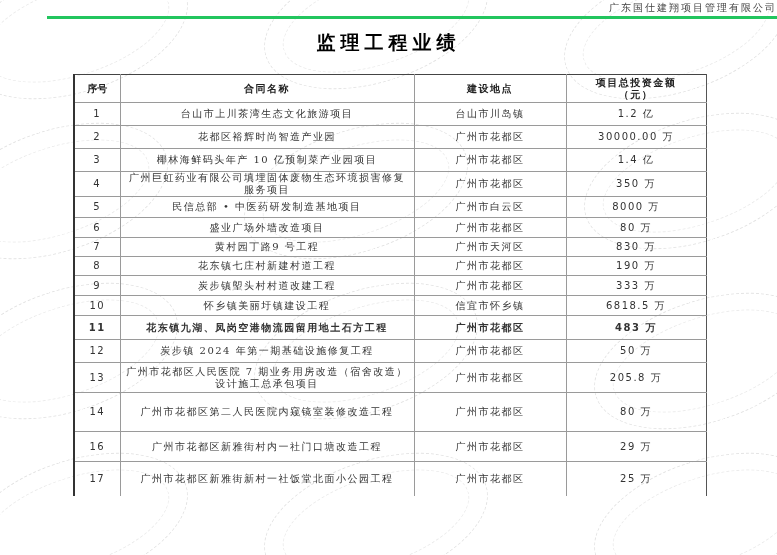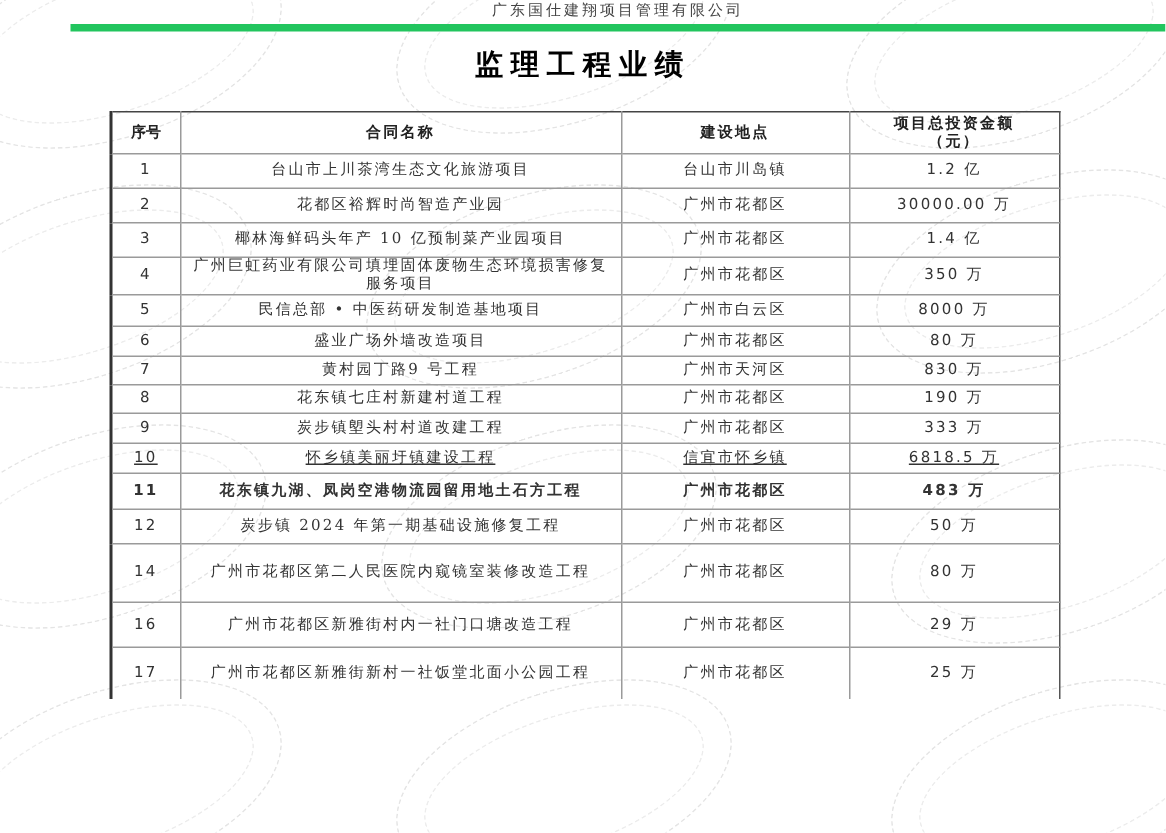--- a/index.html
+++ b/index.html
@@ -14,22 +14,22 @@
     position: absolute; width: 230px; height: 120px;
     border: 1.5px dashed #e4e4e4; border-radius: 50%;
     transform: rotate(-18deg);
   }
   .wm::after {
     content: ""; position: absolute; left: 18px; right: 18px; top: 16px; bottom: 16px;
     border: 1px dashed #ececec; border-radius: 50%;
   }
   .company-header {
     position: absolute; left: 47px; top: 0; width: 730px; height: 16px;
-    border-bottom: 5px solid #22c55e;
-    text-align: center; font-size: 10px; line-height: 16px; color: #444;
+    border-bottom: 3px solid #22c55e;
+    text-align: right; font-size: 10px; line-height: 16px; color: #444;
     letter-spacing: 2px; z-index: 1;
   }
   .page-title {
     position: absolute; left: 0; top: 30px; width: 777px; text-align: center;
     font-size: 19px; font-weight: bold; letter-spacing: 5px; color: #000000; z-index: 1;
   }
   table.perf {
     position: absolute; left: 73px; top: 74px; width: 632px;
     border-collapse: collapse; z-index: 1; table-layout: fixed;
     font-size: 10px; color: #333;
@@ -133,37 +133,43 @@
         <td>花东镇七庄村新建村道工程</td>
         <td>广州市花都区</td>
         <td class="amt">190 万</td>
       </tr>
       <tr style="height: 20px;">
         <td class="num">9</td>
         <td>炭步镇塱头村村道改建工程</td>
         <td>广州市花都区</td>
         <td class="amt">333 万</td>
       </tr>
-      <tr style="height: 20px; text-decoration: underline;">
+      <tr style="height: 20px;">
         <td class="num">10</td>
         <td>怀乡镇美丽圩镇建设工程</td>
         <td>信宜市怀乡镇</td>
         <td class="amt">6818.5 万</td>
       </tr>
       <tr style="height: 24px; font-weight: bold;">
         <td class="num">11</td>
         <td>花东镇九湖、凤岗空港物流园留用地土石方工程</td>
         <td>广州市花都区</td>
         <td class="amt">483 万</td>
       </tr>
       <tr style="height: 23px; margin-left: 32px;">
         <td class="num">12</td>
         <td>炭步镇 2024 年第一期基础设施修复工程</td>
         <td>广州市花都区</td>
         <td class="amt">50 万</td>
+      </tr>
+      <tr style="height: 30px;">
+        <td class="num">13</td>
+        <td>广州市花都区人民医院 7 期业务用房改造（宿舍改造）设计施工总承包项目</td>
+        <td>广州市花都区</td>
+        <td class="amt">205.8 万</td>
       </tr>
       <tr style="height: 39px;">
         <td class="num">14</td>
         <td>广州市花都区第二人民医院内窥镜室装修改造工程</td>
         <td>广州市花都区</td>
         <td class="amt">80 万</td>
       </tr>
       <tr style="height: 30px;">
         <td class="num">16</td>
         <td>广州市花都区新雅街村内一社门口塘改造工程</td>

